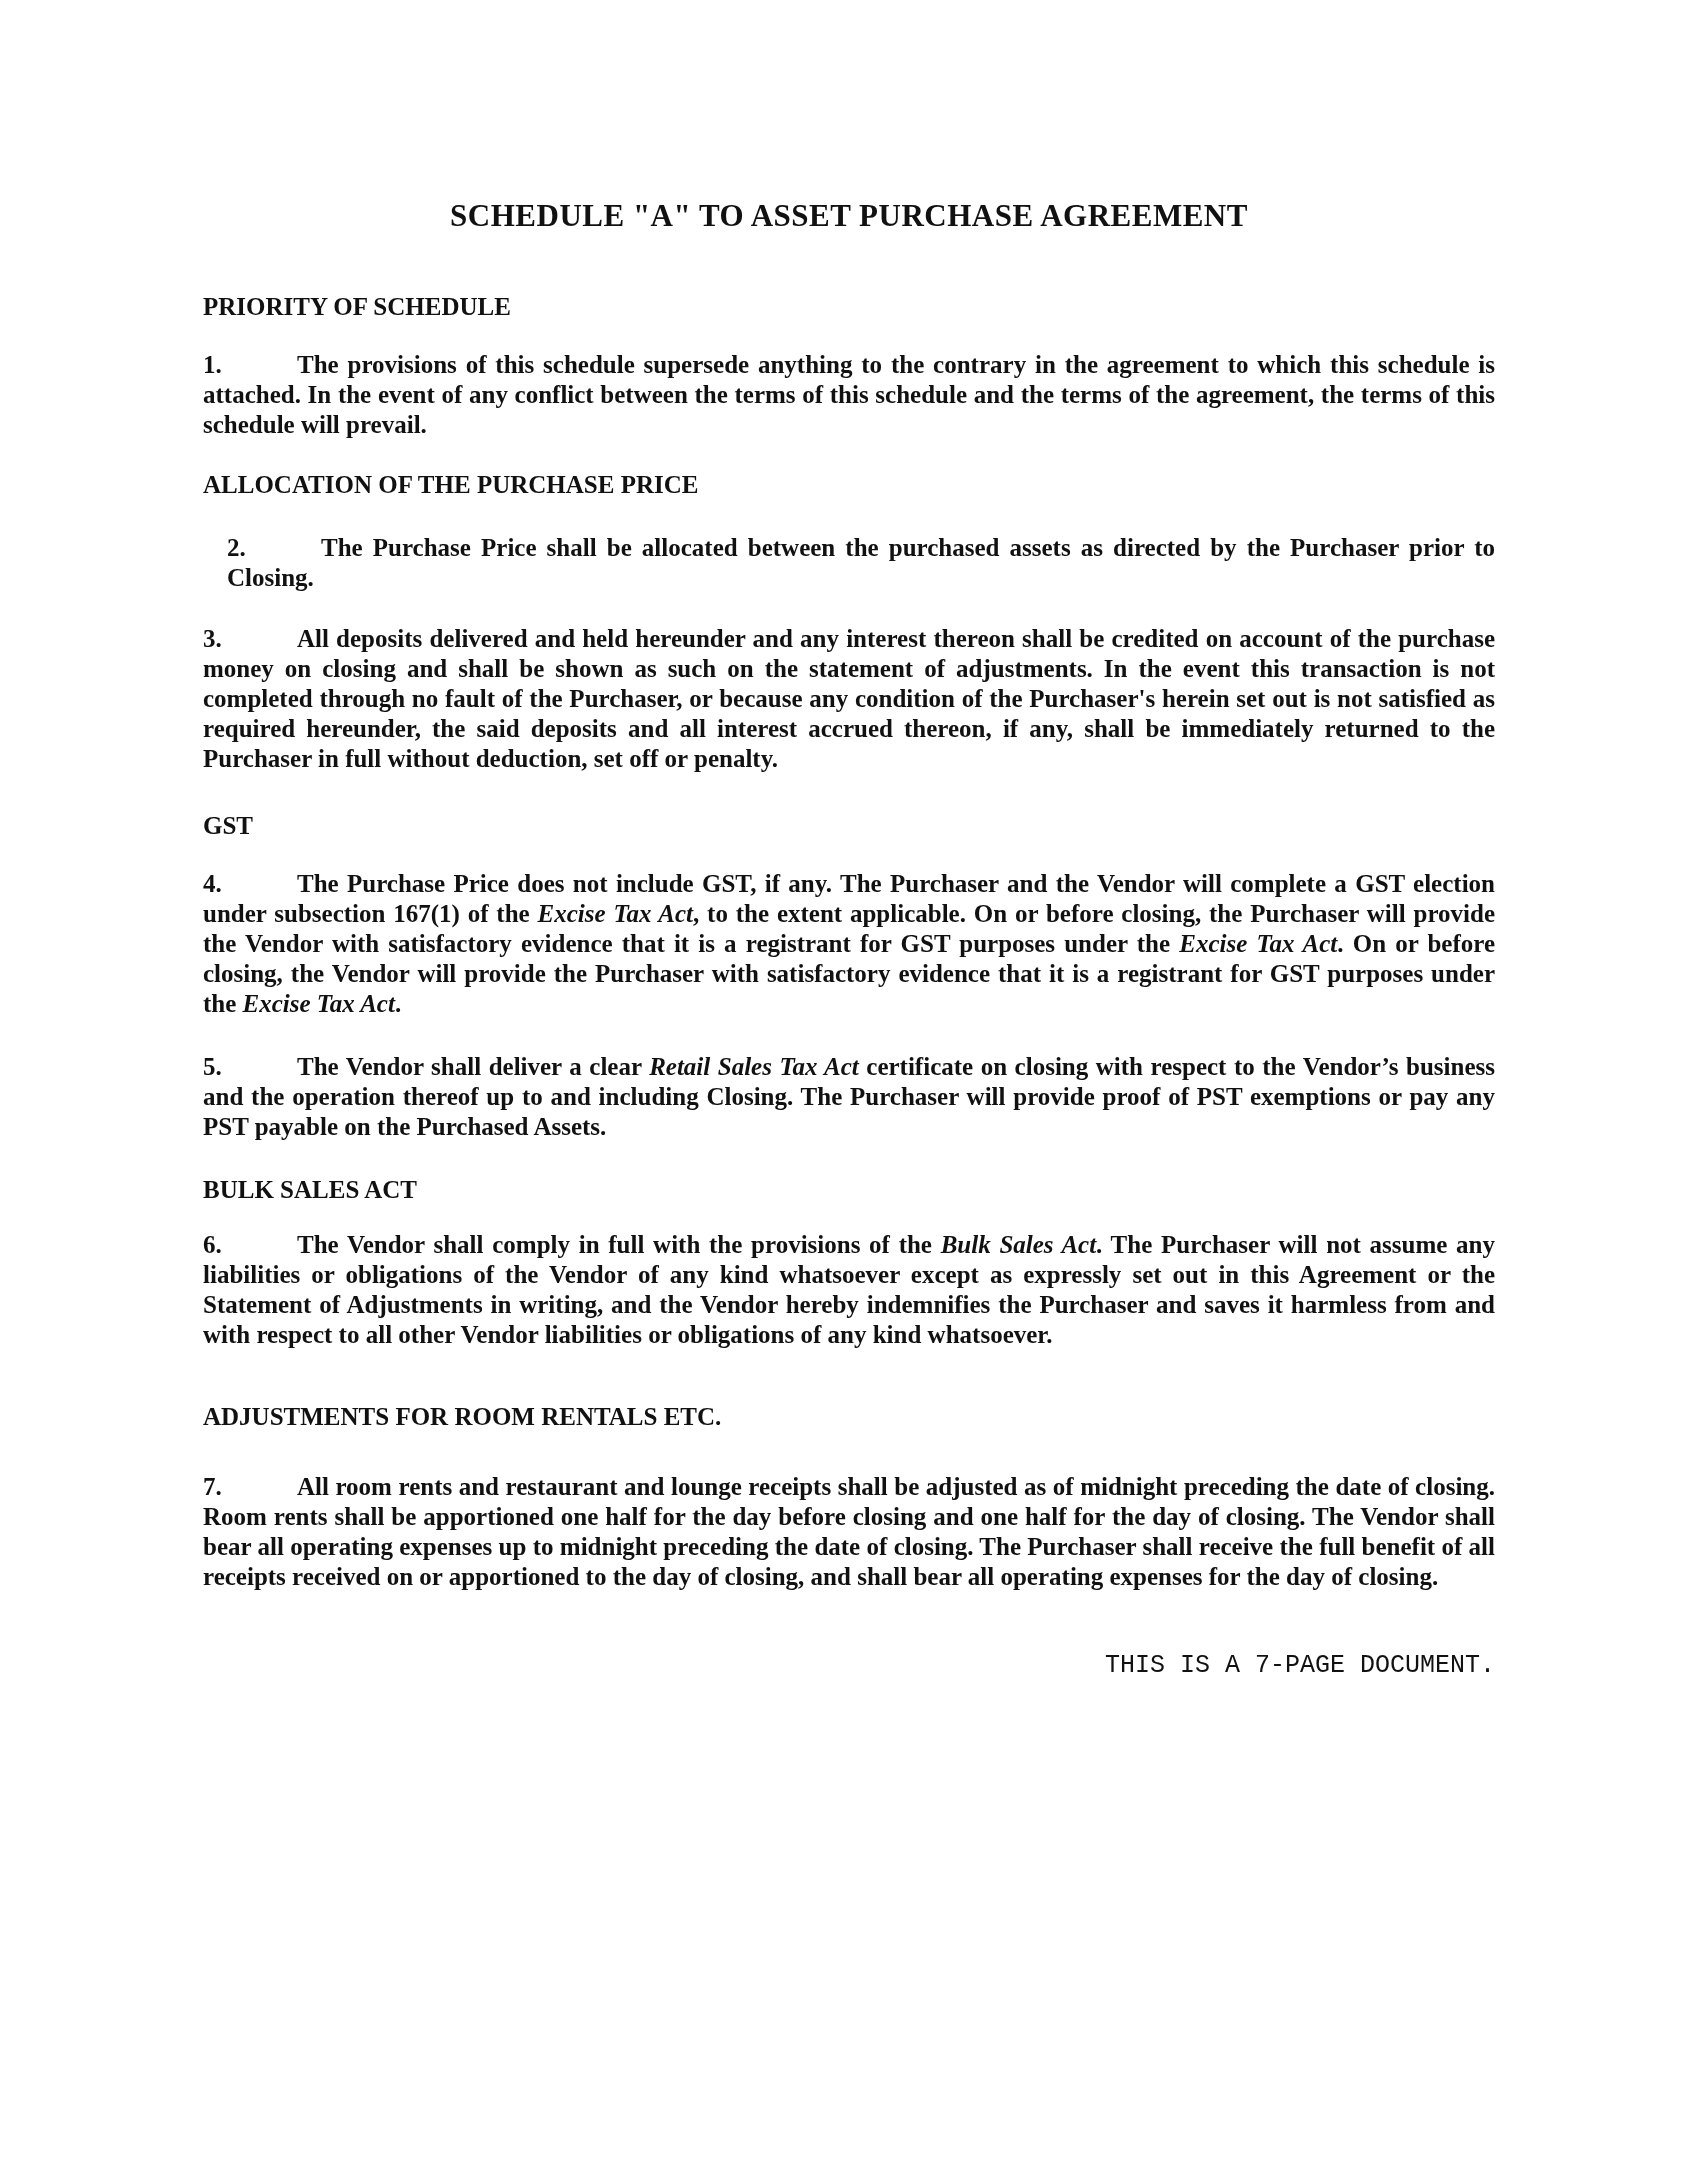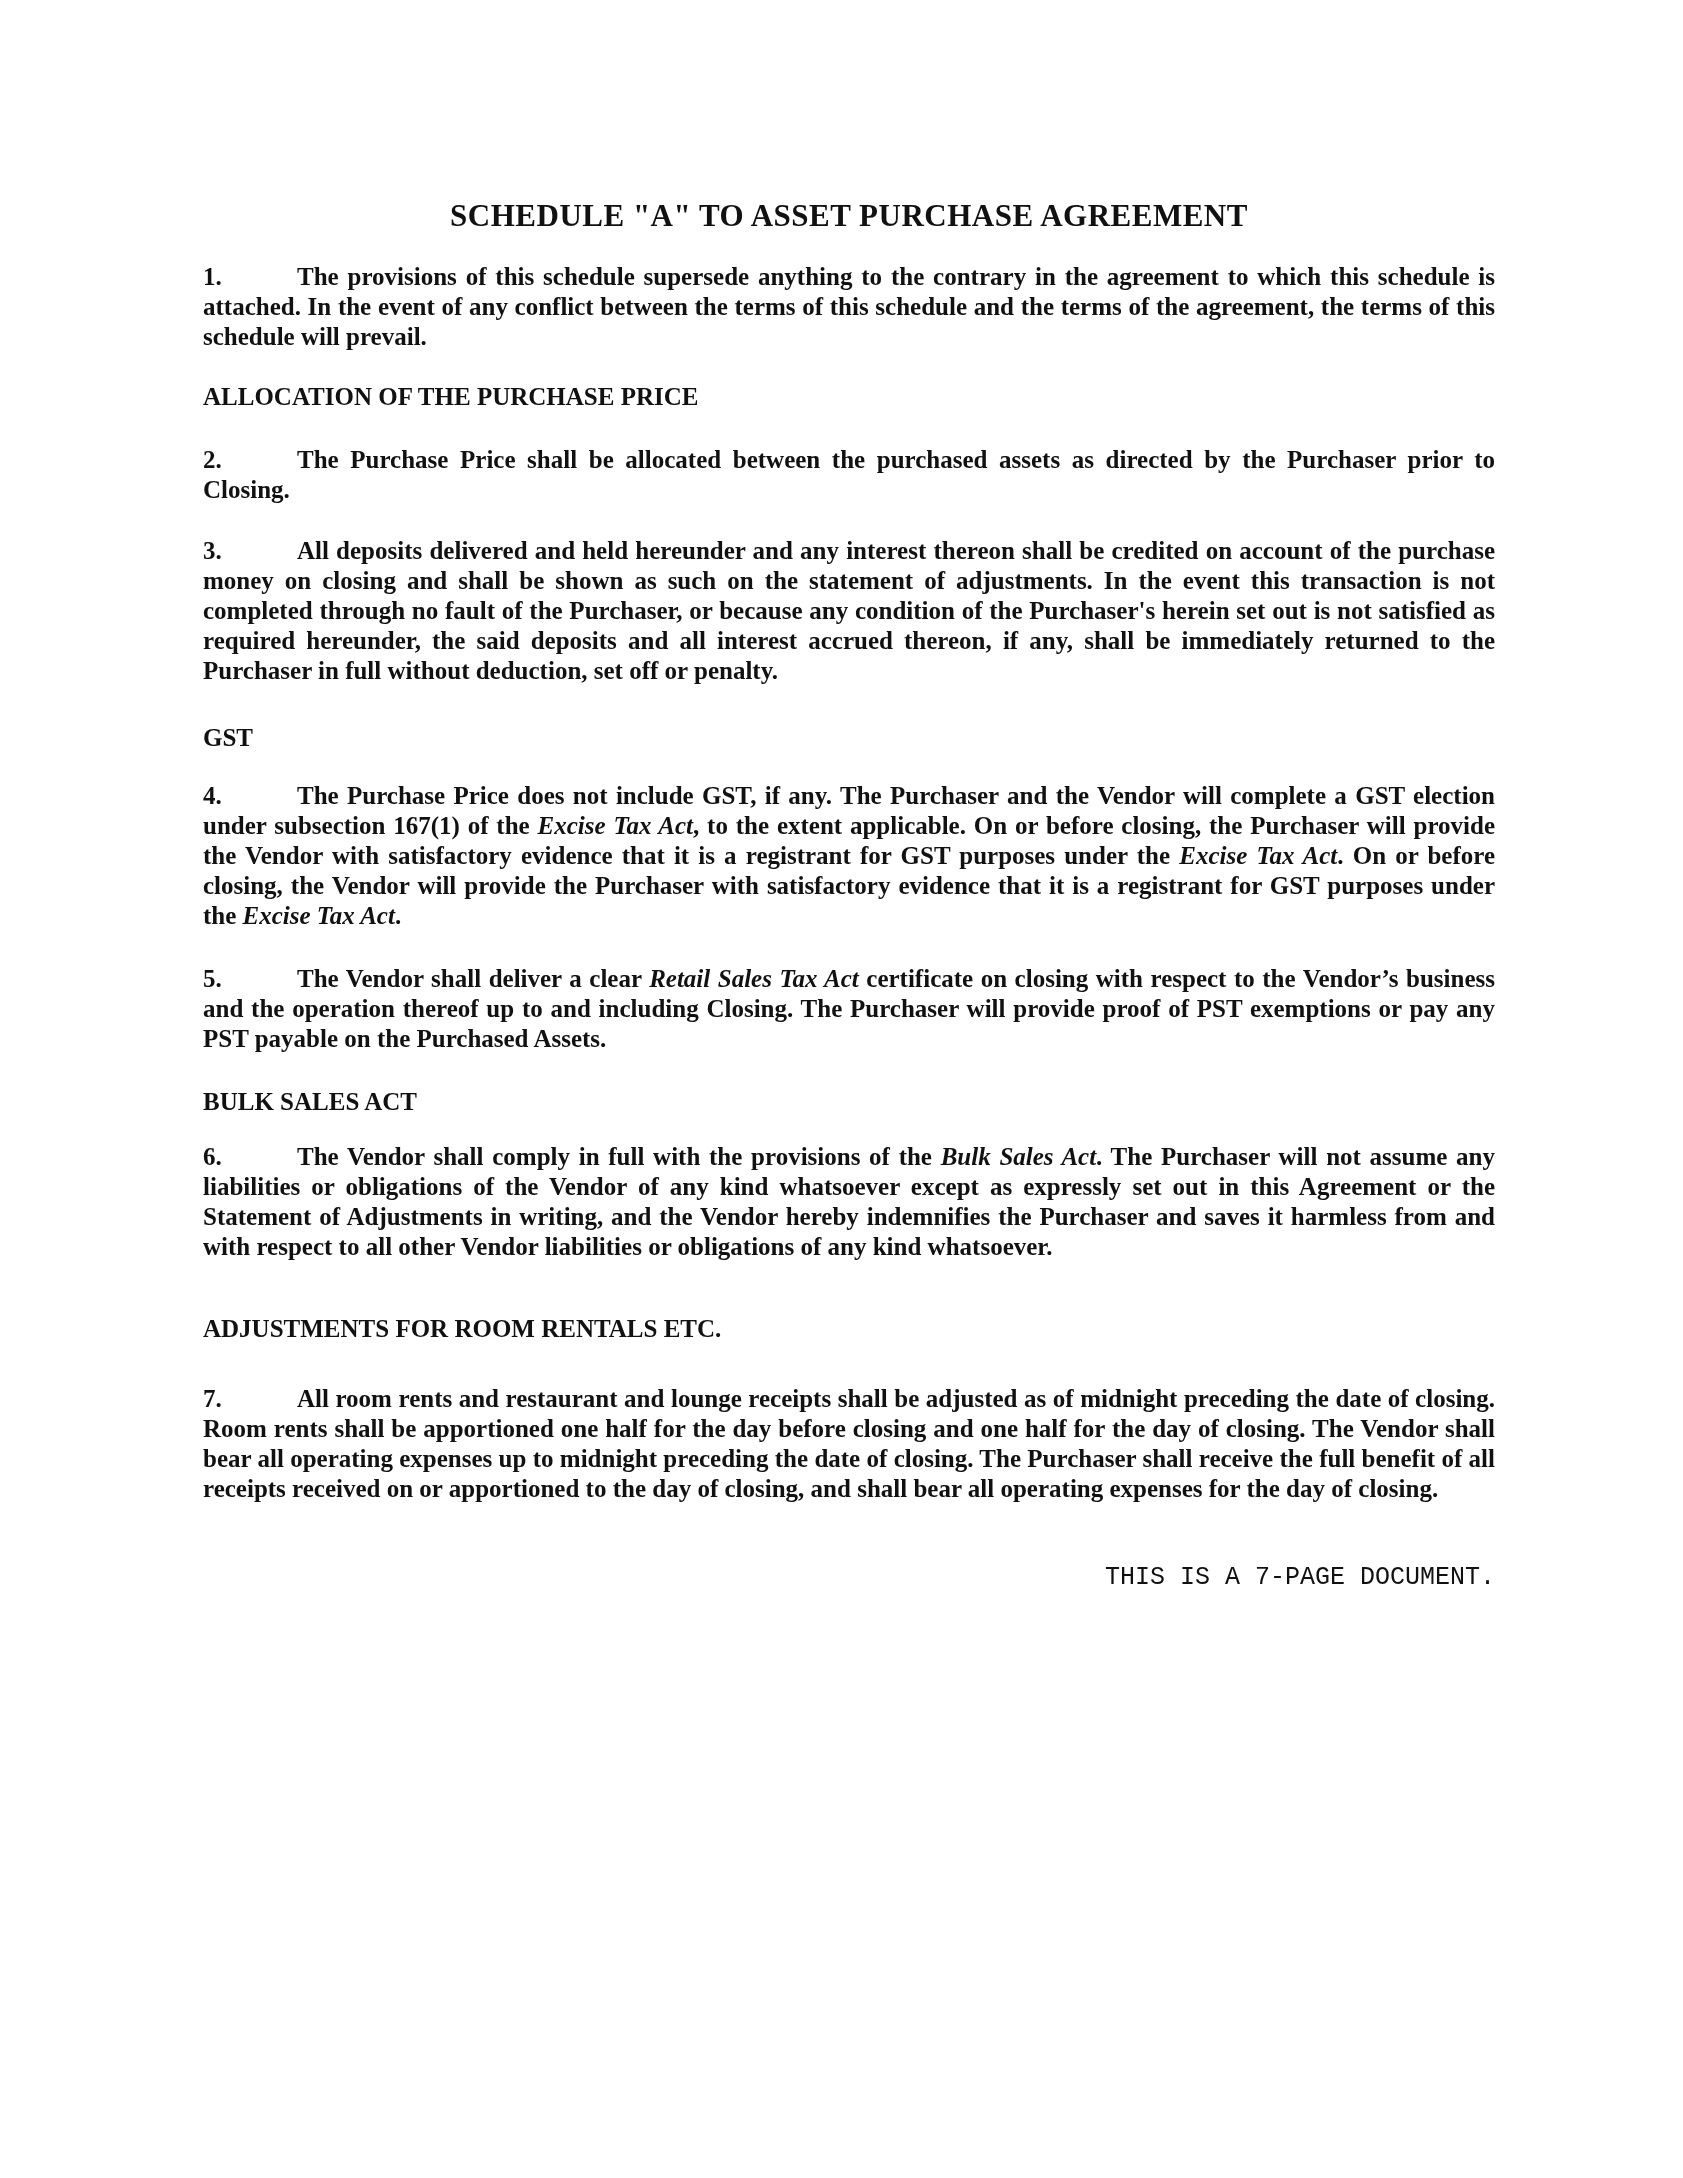--- a/index.html
+++ b/index.html
@@ -42,34 +42,35 @@
     width: 94px;
   }
   .it { font-style: italic; }
   .footer-note {
     margin: 59px 0 0 0;
     text-align: right;
     font-family: Liberation Mono, monospace;
   }
   
   #h0 { margin-top: 58px; }  #p0 { margin-top: 28px; }
-  #h1 { margin-top: 30px; }  #p1 { margin-top: 33px; }
+  #h1 { margin-top: 30px; }  #p1 { margin-top: 33px; margin-left: 24px; }
   #h2 { margin-top: 26px; }  #p2 { margin-top: 31px; }
   #h3 { margin-top: 37px; }  #p3 { margin-top: 28px; }
   #h4 { margin-top: 29px; }  #p4 { margin-top: 33px; }
   #h5 { margin-top: 33px; }  #p5 { margin-top: 25px; }
   #h6 { margin-top: 52px; }  #p6 { margin-top: 40px; }
 </style>
 </head>
 <body>
 
 <div class="page">
 
   <div class="doc-title">SCHEDULE "A" TO ASSET PURCHASE AGREEMENT</div>
 
+  <div class="sec-heading" id="h0">PRIORITY OF SCHEDULE</div>
   <p class="para" id="p0"><span class="pnum">1.</span><span>The provisions of this schedule supersede anything to the contrary in the agreement to which this schedule is attached. In the event of any conflict between the terms of this schedule and the terms of the agreement, the terms of this schedule will prevail.</span></p>
 
   <div class="sec-heading" id="h1">ALLOCATION OF THE PURCHASE PRICE</div>
   <p class="para" id="p1"><span class="pnum">2.</span><span>The Purchase Price shall be allocated between the purchased assets as directed by the Purchaser prior to Closing.</span></p>
 
   <p class="para" id="p2"><span class="pnum">3.</span><span>All deposits delivered and held hereunder and any interest thereon shall be credited on account of the purchase money on closing and shall be shown as such on the statement of adjustments. In the event this transaction is not completed through no fault of the Purchaser, or because any condition of the Purchaser's herein set out is not satisfied as required hereunder, the said deposits and all interest accrued thereon, if any, shall be immediately returned to the Purchaser in full without deduction, set off or penalty.</span></p>
 
   <div class="sec-heading" id="h3">GST</div>
   <p class="para" id="p3"><span class="pnum">4.</span><span>The Purchase Price does not include GST, if any. The Purchaser and the Vendor will complete a GST election under subsection 167(1) of the </span><span class="it">Excise Tax Act</span><span>, to the extent applicable. On or before closing, the Purchaser will provide the Vendor with satisfactory evidence that it is a registrant for GST purposes under the </span><span class="it">Excise Tax Act</span><span>.  On or before closing, the Vendor will provide the Purchaser with satisfactory evidence that it is a registrant for GST purposes under the </span><span class="it">Excise Tax Act</span><span>.</span></p>
 

